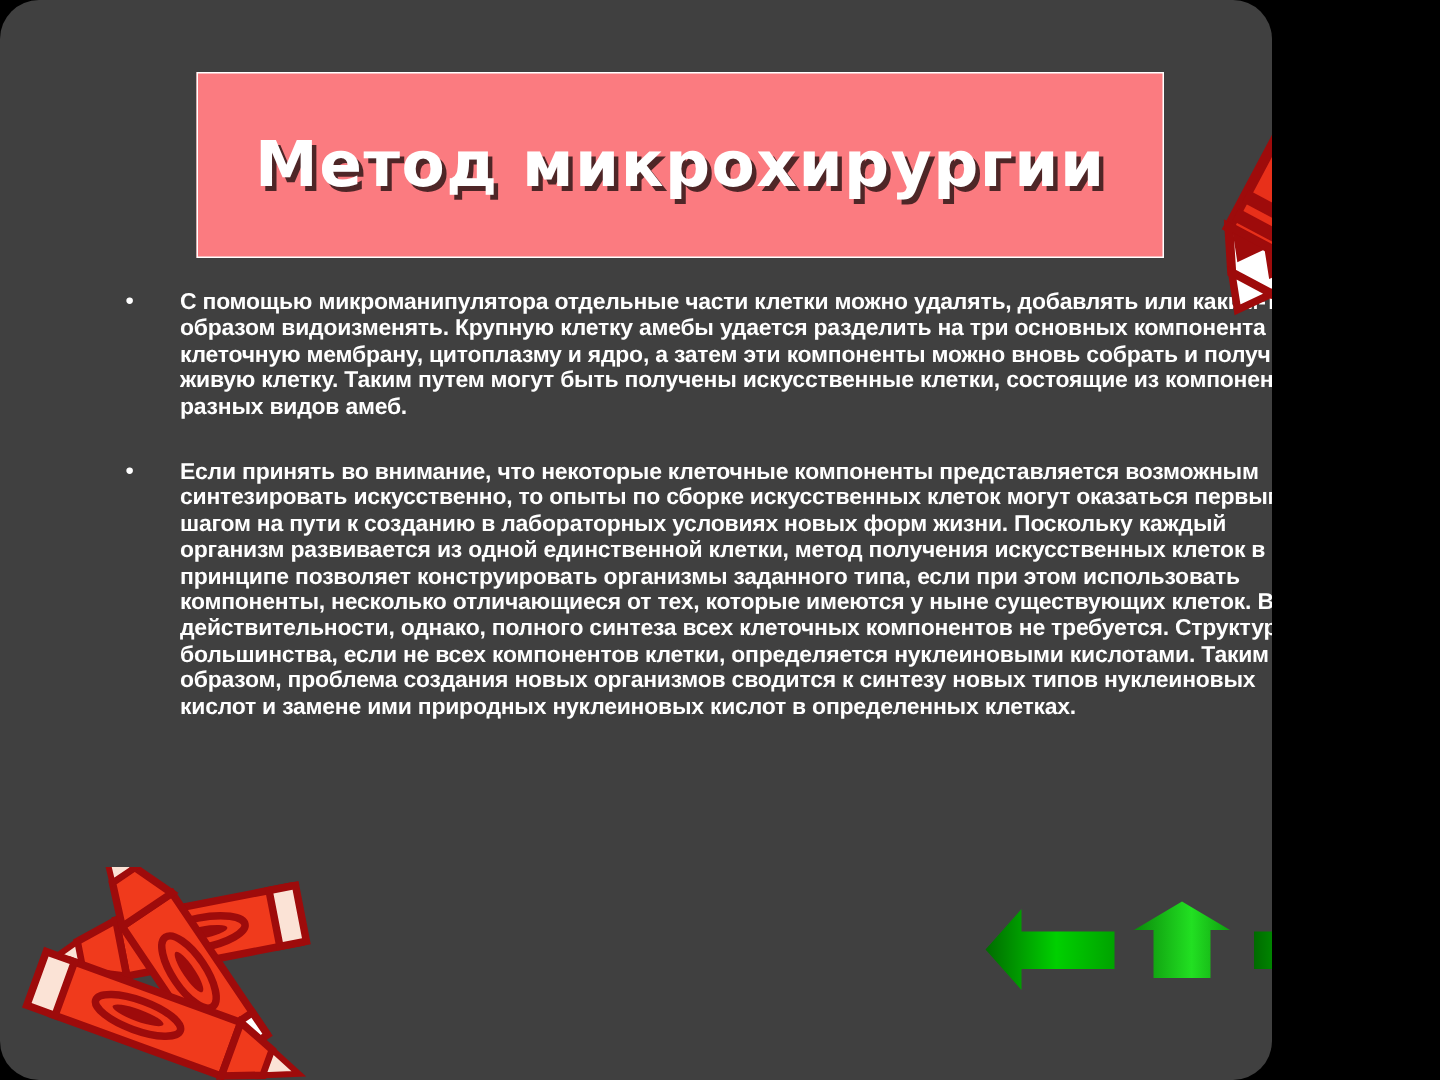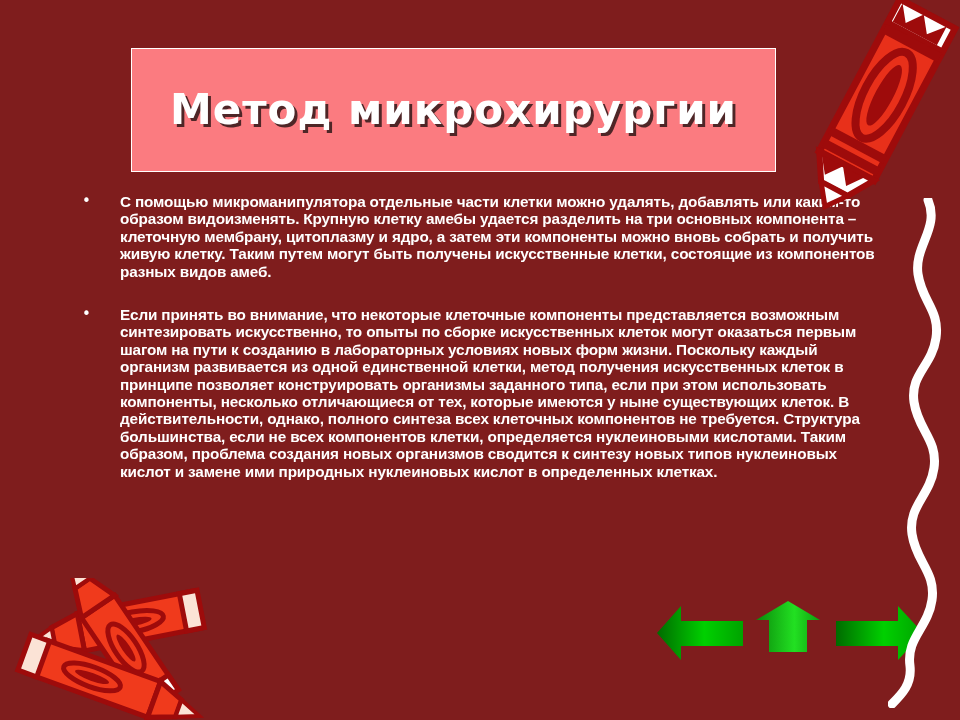--- a/index.html
+++ b/index.html
@@ -3,25 +3,26 @@
 <meta charset="utf-8">
 <title>Метод микрохирургии</title>
 <style>
   html, body {
     margin: 0;
     padding: 0;
     background: #000000;
   }
   #slide {
     position: relative;
-    width: 960px;
+    width: 848px;
     height: 720px;
-    background: #7f1d1d;
+    background: #404040;
     overflow: hidden;
     font-family: "Liberation Sans", sans-serif;
+    border-radius: 26px;
   }
 
   
   #title-box {
     position: absolute;
     left: 131px;
     top: 48px;
     width: 645px;
     height: 124px;
     background: #fb7b80;

